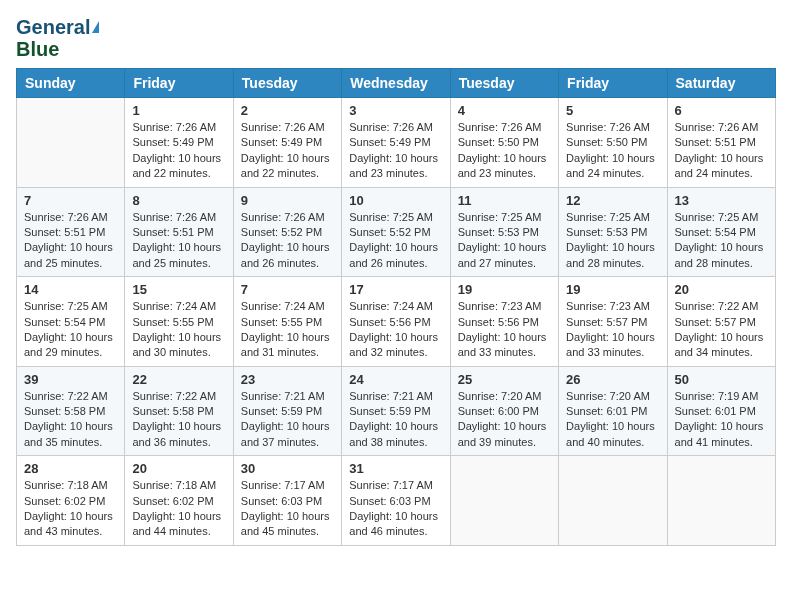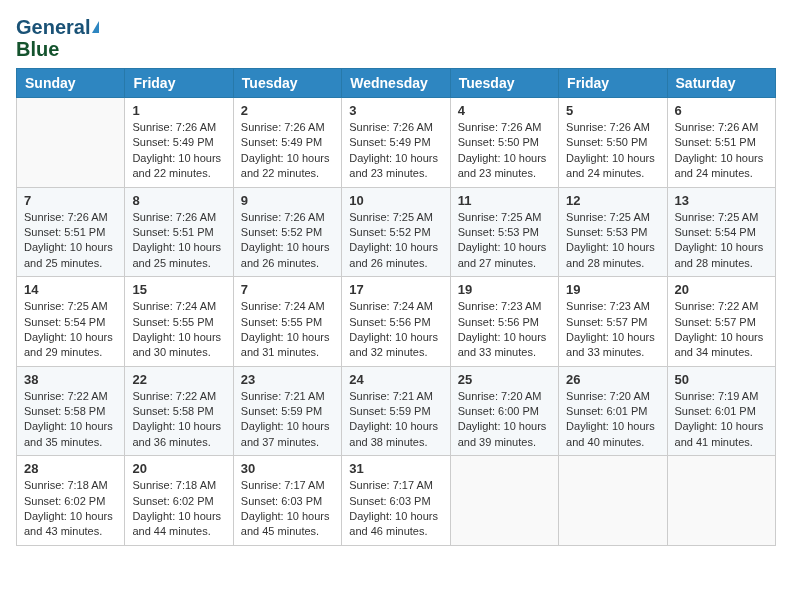--- a/index.html
+++ b/index.html
@@ -244,21 +244,21 @@
       </td>
         <td>
         <span class="day-number">20</span>
         <div class="day-detail">
           Sunrise: 7:22 AM<br>Sunset: 5:57 PM<br>Daylight: 10 hours and 34 minutes.
         </div>
       </td>
       </tr>
       <tr>
         <td>
-        <span class="day-number">38</span>
+        <span class="day-number">39</span>
         <div class="day-detail">
           Sunrise: 7:22 AM<br>Sunset: 5:58 PM<br>Daylight: 10 hours and 35 minutes.
         </div>
       </td>
         <td>
         <span class="day-number">22</span>
         <div class="day-detail">
           Sunrise: 7:22 AM<br>Sunset: 5:58 PM<br>Daylight: 10 hours and 36 minutes.
         </div>
       </td>

